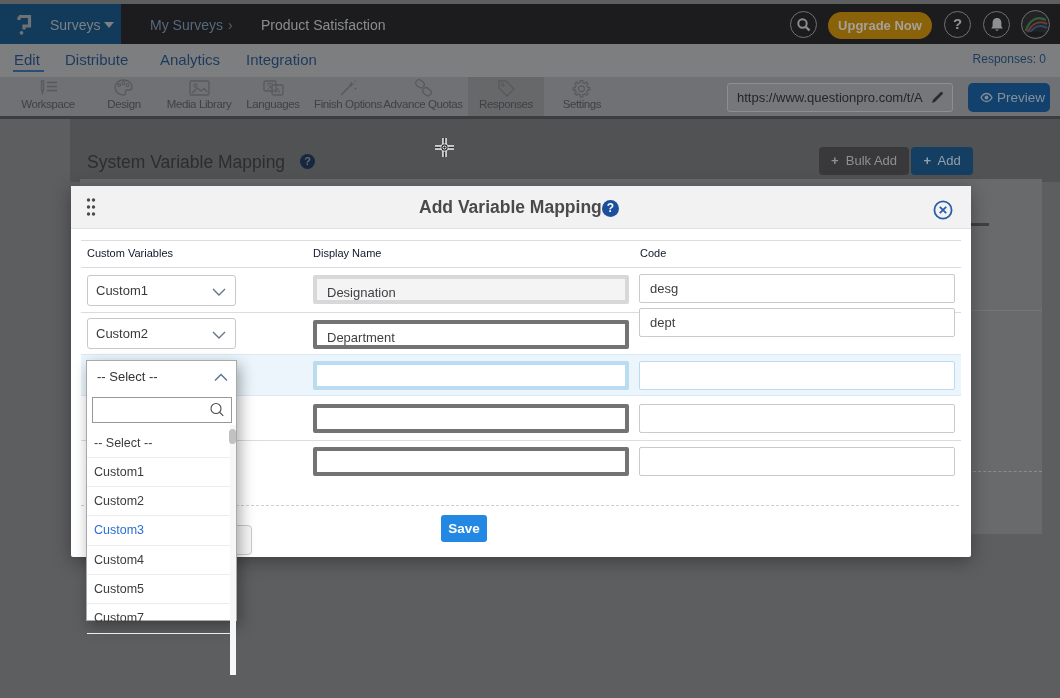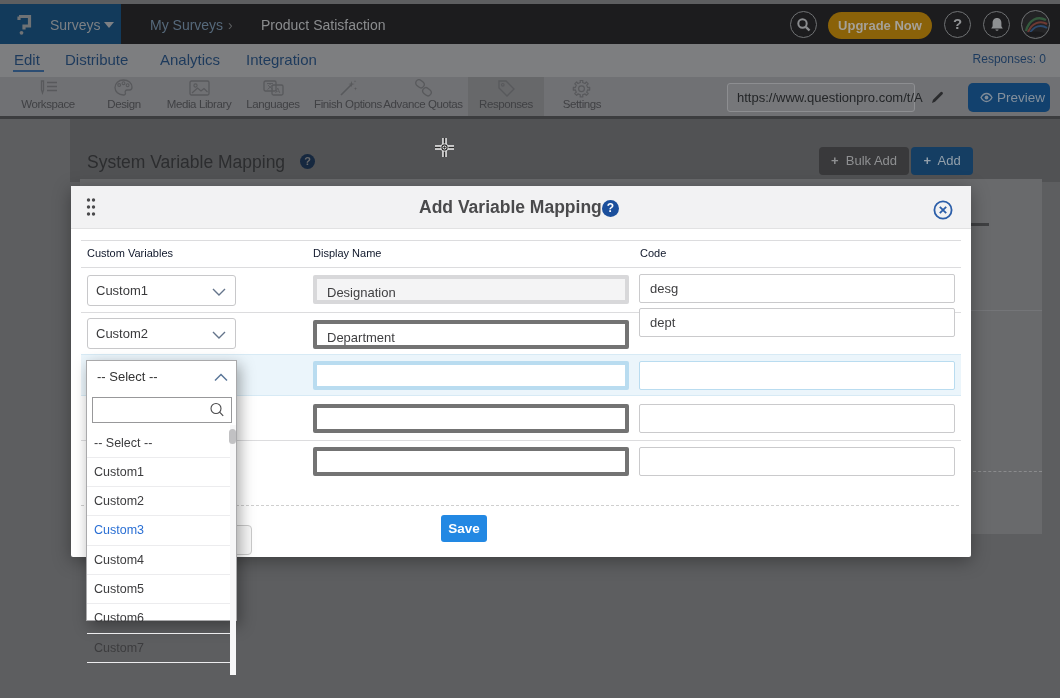--- a/index.html
+++ b/index.html
@@ -189,21 +189,21 @@
       <circle cx="5.8" cy="5.8" r="1.3" fill="none" stroke="#58595c" stroke-width="1.1"></circle>
     </svg>
     <div class="abs tlabel" style="left:461px; width:90px;">Responses</div>
 
     <svg class="abs" style="left:572px; top:2px;" width="19" height="19" viewBox="0 0 19 19">
       <path d="M8.14 1.51 L10.86 1.51 L10.63 3.50 L13.08 4.52 L14.33 2.95 L16.25 4.87 L14.68 6.12 L15.70 8.57 L17.69 8.34 L17.69 11.06 L15.70 10.83 L14.68 13.28 L16.25 14.53 L14.33 16.45 L13.08 14.88 L10.63 15.90 L10.86 17.89 L8.14 17.89 L8.37 15.90 L5.92 14.88 L4.67 16.45 L2.75 14.53 L4.32 13.28 L3.30 10.83 L1.31 11.06 L1.31 8.34 L3.30 8.57 L4.32 6.12 L2.75 4.87 L4.67 2.95 L5.92 4.52 L8.37 3.50 Z" fill="none" stroke="#58595c" stroke-width="1.15" stroke-linejoin="round"></path>
       <circle cx="9.5" cy="9.7" r="2.9" fill="none" stroke="#58595c" stroke-width="1.15"></circle>
     </svg>
     <div class="abs tlabel" style="left:537px; width:90px;">Settings</div>
 
-    <div class="abs" style="left:727px; top:6px; width:188px; height:29px; background:#76777a; border:1px solid #8d8e91; border-radius:3px;">
+    <div class="abs" style="left:727px; top:6px; width:226px; height:29px; background:#76777a; border:1px solid #8d8e91; border-radius:3px;">
       <div class="abs" style="left:9px; top:6px; font-size:13px; color:#232527; white-space:nowrap;">https://www.questionpro.com/t/A</div>
       <svg class="abs" style="left:202px; top:6px;" width="15" height="15" viewBox="0 0 15 15">
         <path d="M2 13 L3 9.8 L10.5 2.3 A1.4 1.4 0 0 1 12.5 2.3 A1.4 1.4 0 0 1 12.5 4.3 L5 11.8 Z" fill="#2a2b2d"></path>
       </svg>
     </div>
 
     <div class="abs" style="left:968px; top:6px; width:82px; height:29px; background:#12416e; border-radius:5px;">
       <svg class="abs" style="left:12px; top:9px;" width="13" height="11" viewBox="0 0 13 11">
         <path d="M1 5.5 C2.6 2.6 4.4 1.5 6.5 1.5 C8.6 1.5 10.4 2.6 12 5.5 C10.4 8.4 8.6 9.5 6.5 9.5 C4.4 9.5 2.6 8.4 1 5.5 Z" fill="none" stroke="#7f8b98" stroke-width="1.3"></path>
         <circle cx="6.5" cy="5.5" r="1.9" fill="#7f8b98"></circle>
@@ -284,21 +284,20 @@
         <path d="M10.6 10.2 L14.2 13.8" stroke="#4a4a4c" stroke-width="1.2"></path>
       </svg>
     </div>
     <div class="abs" id="ddlist">
       <div class="dditem">-- Select --</div>
       <div class="dditem">Custom1</div>
       <div class="dditem">Custom2</div>
       <div class="dditem" style="color:#2a6fd4;">Custom3</div>
       <div class="dditem">Custom4</div>
       <div class="dditem">Custom5</div>
-      <div class="dditem">Custom6</div>
       <div class="dditem">Custom7</div>
       <div class="dditem" style="border-bottom:none; height:7px;"></div>
     </div>
     <div class="abs" id="ddsb"></div>
     <div class="abs" id="ddthumb"></div>
   </div>
 
 </div>
 
 </body></html>

